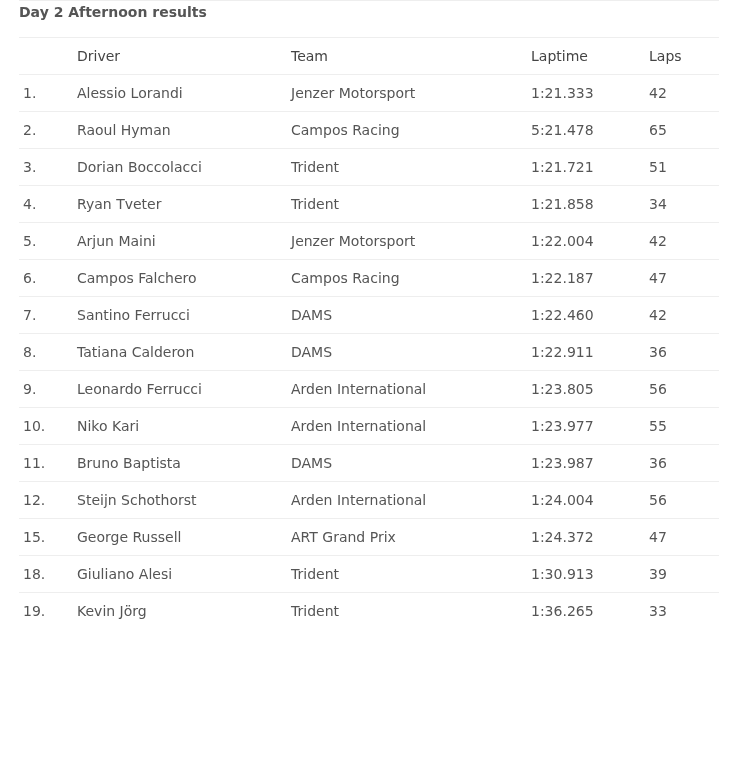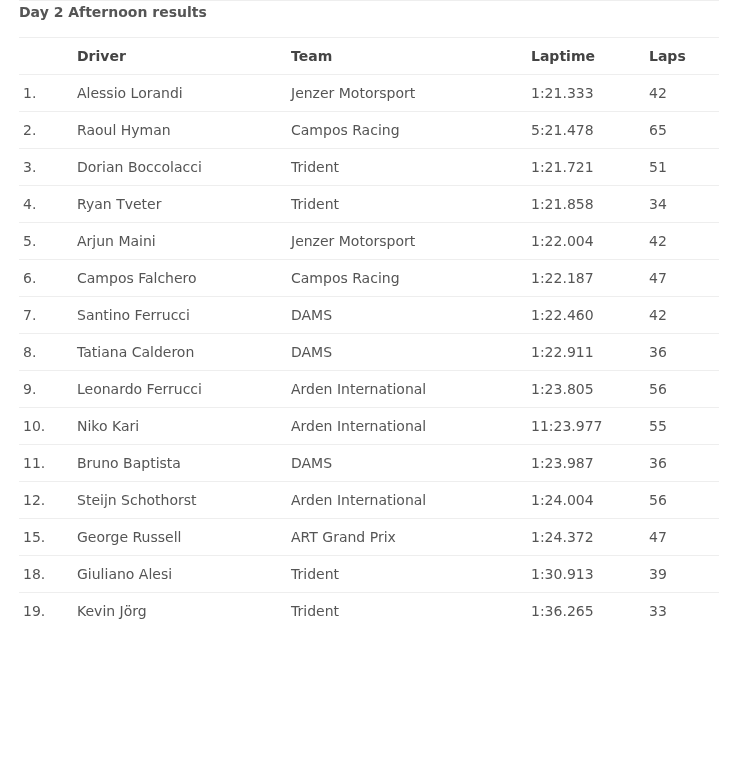--- a/index.html
+++ b/index.html
@@ -44,21 +44,21 @@
     table.results th,
     table.results td {
       text-align: left;
       padding: 0 0 0 4px;
       height: 36px;
       border-top: 1px solid #eeeeee;
       vertical-align: middle;
       white-space: nowrap;
     }
     table.results th {
-      font-weight: bold;
+      font-weight: normal;
       color: #444444;
       height: 36px;
     }
     table.results td {
       color: #555555;
     }
     .col-pos { width: 50px; }
     .col-driver { width: 210px; }
     .col-team { width: 236px; }
     .col-laptime { width: 114px; }
@@ -141,21 +141,21 @@
       <td>9.</td>
       <td>Leonardo Ferrucci</td>
       <td>Arden International</td>
       <td>1:23.805</td>
       <td>56</td>
     </tr>
     <tr>
       <td>10.</td>
       <td>Niko Kari</td>
       <td>Arden International</td>
-      <td>11:23.977</td>
+      <td>1:23.977</td>
       <td>55</td>
     </tr>
     <tr>
       <td>11.</td>
       <td>Bruno Baptista</td>
       <td>DAMS</td>
       <td>1:23.987</td>
       <td>36</td>
     </tr>
     <tr>

